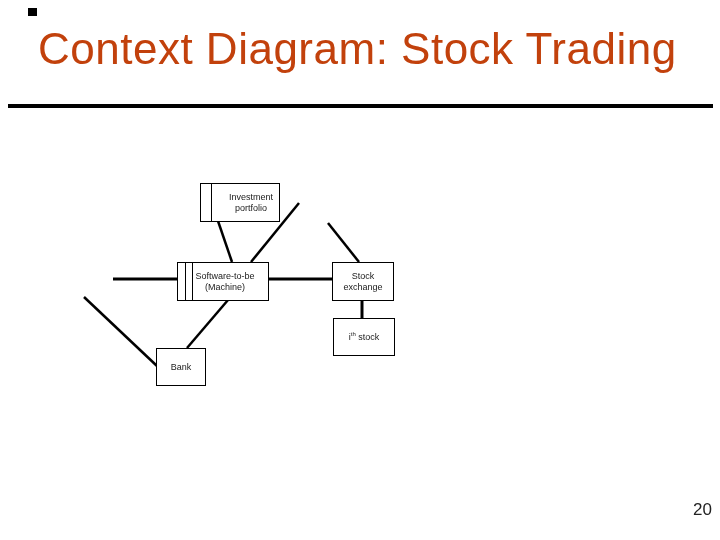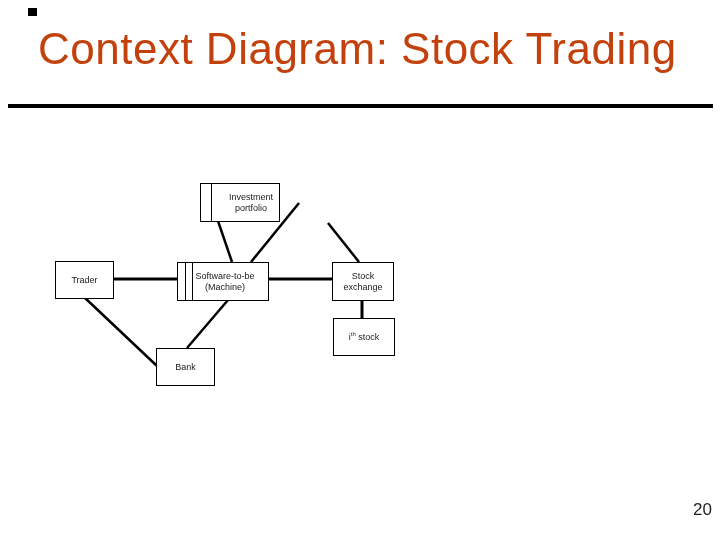--- a/index.html
+++ b/index.html
@@ -37,21 +37,21 @@
   }
   .node .lbl{display:block;}
   .stripe{position:absolute;top:0;bottom:0;width:1px;background:#000;}
 
   .node-trader{left:55px;top:261px;width:59px;height:38px;}
   .node-investment{left:175px;top:183px;width:80px;height:39px;padding-left:22px;margin-left:25px;}
   .node-trading-order{left:300px;top:184px;width:60px;height:40px;}
   .node-software{left:177px;top:262px;width:92px;height:39px;padding-left:4px;}
   .node-stock-exchange{left:332px;top:262px;width:62px;height:39px;}
   .node-ith-stock{left:333px;top:318px;width:62px;height:38px;}
-  .node-bank{left:156px;top:348px;width:59px;height:38px;}
+  .node-bank{left:156px;top:348px;width:50px;height:38px;}
 
   .node-ith-stock sup{font-size:6px;line-height:0;vertical-align:super;}
 
   .page-number{
     position:absolute;left:688px;top:500px;width:24px;
     font-size:17px;color:#222;text-align:right;
   }
 </style>
 </head>
 <body>
@@ -67,23 +67,20 @@
     <line x1="113" y1="279" x2="178" y2="279" stroke-width="3"></line>
     <line x1="268" y1="279" x2="333" y2="279" stroke-width="3"></line>
     <line x1="218" y1="221" x2="232" y2="262" stroke-width="2.5"></line>
     <line x1="299" y1="203" x2="251" y2="262" stroke-width="2.5"></line>
     <line x1="328" y1="223" x2="359" y2="262" stroke-width="2.5"></line>
     <line x1="228" y1="300" x2="187" y2="348" stroke-width="2.5"></line>
     <line x1="84" y1="297" x2="157" y2="366" stroke-width="2.5"></line>
     <line x1="362" y1="300" x2="362" y2="319" stroke-width="3"></line>
   </svg>
 
-  <div class="node node-trader">
-    <span class="lbl">Trader</span>
-  </div>
 
   <div class="node node-investment">
     <span class="stripe" style="left:10px"></span>
     <span class="lbl">Investment</span>
     <span class="lbl">portfolio</span>
   </div>
 
 
   <div class="node node-software">
     <span class="stripe" style="left:7px"></span>

